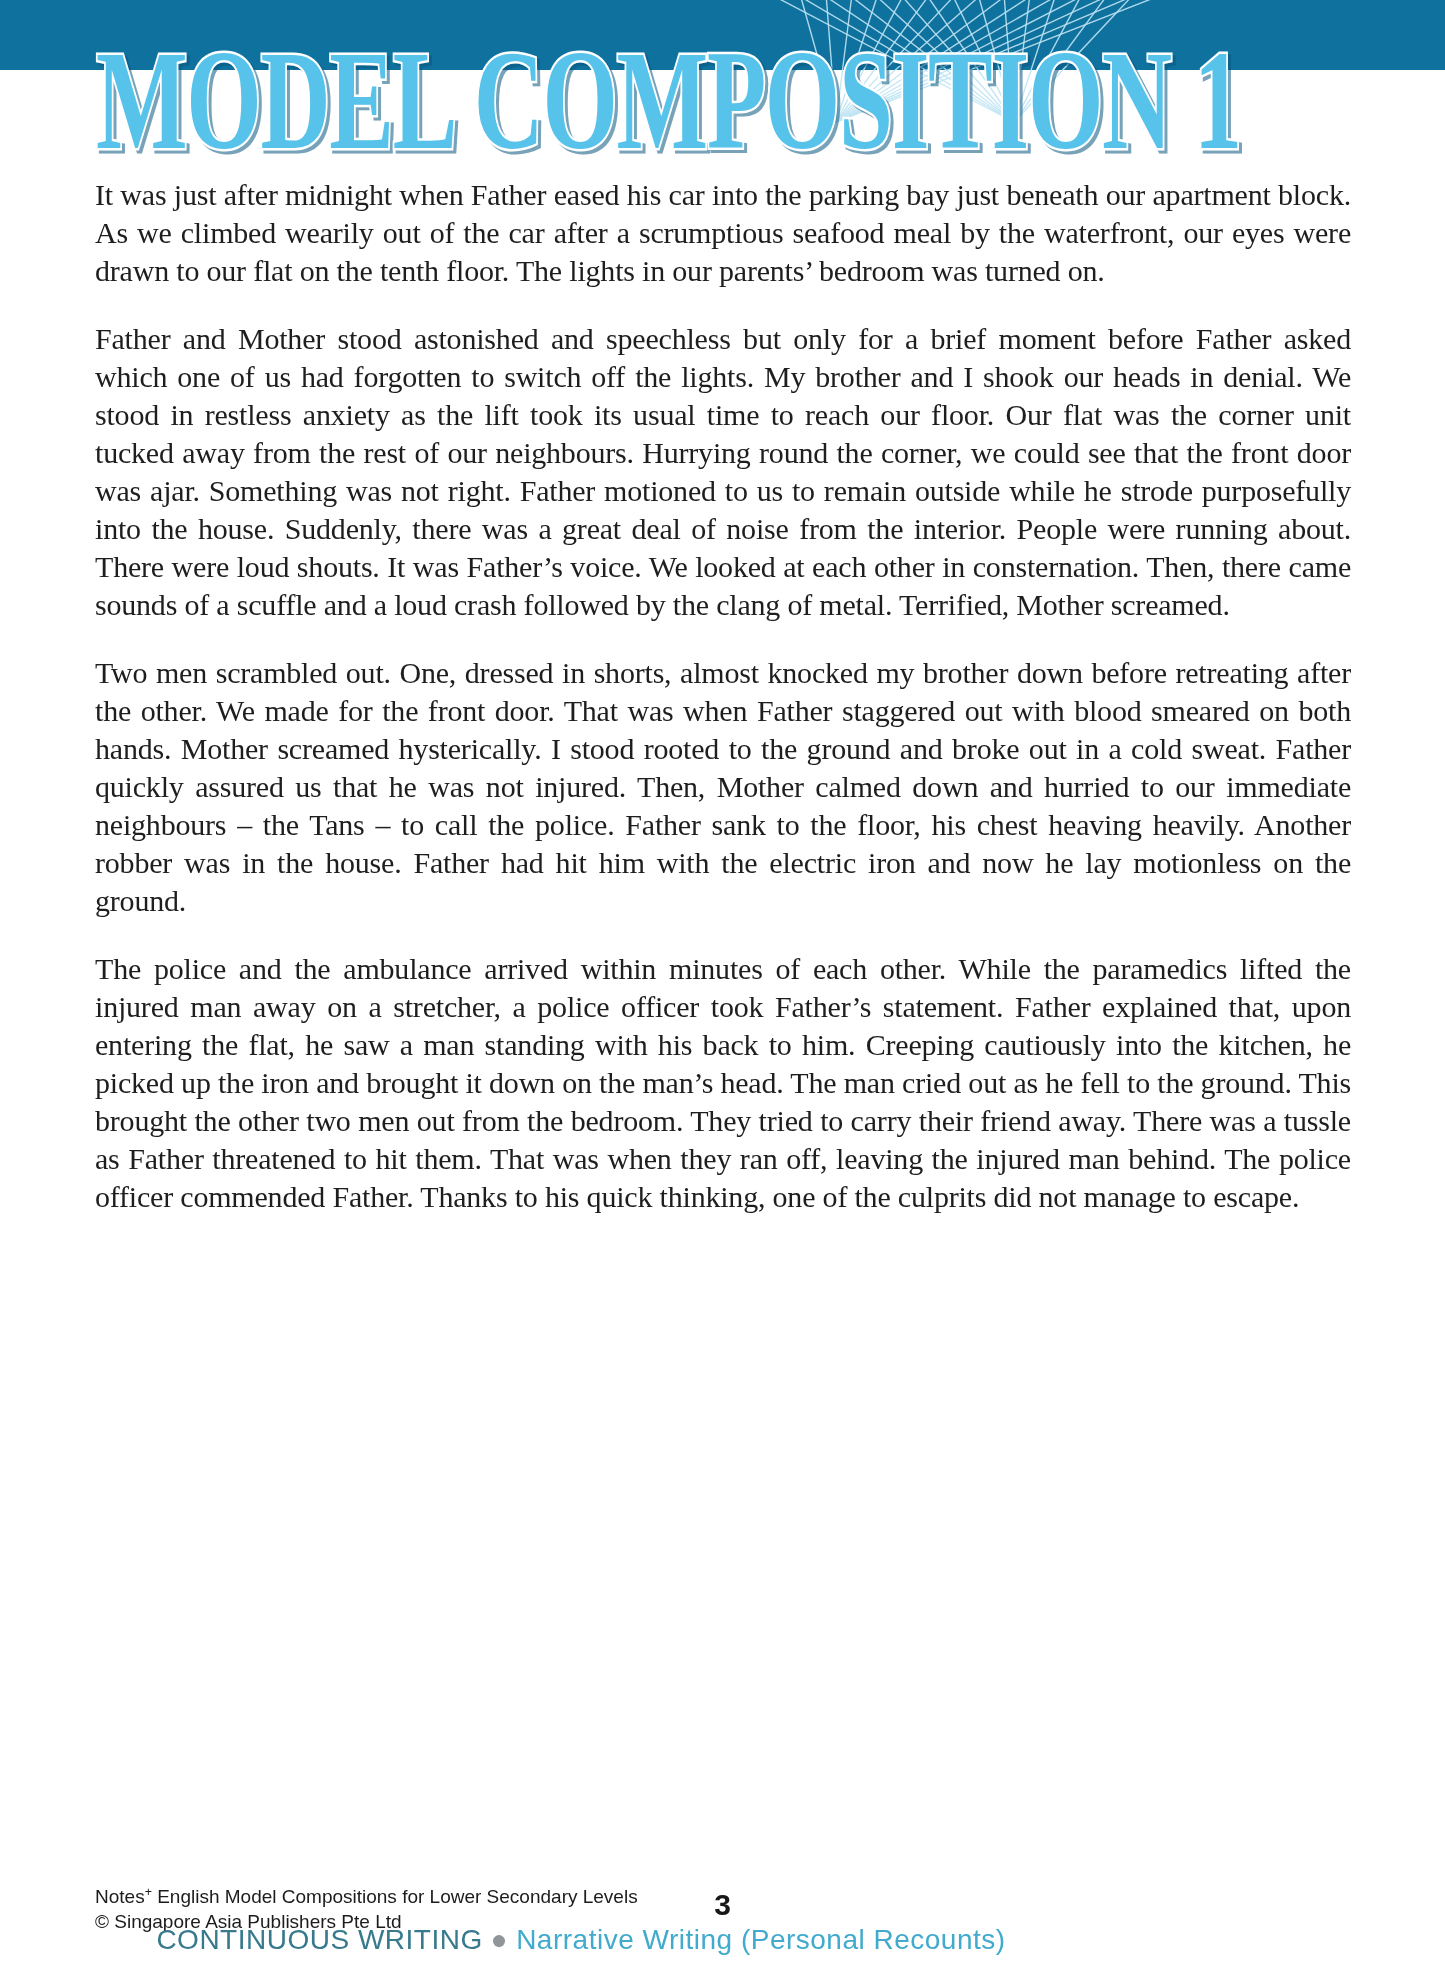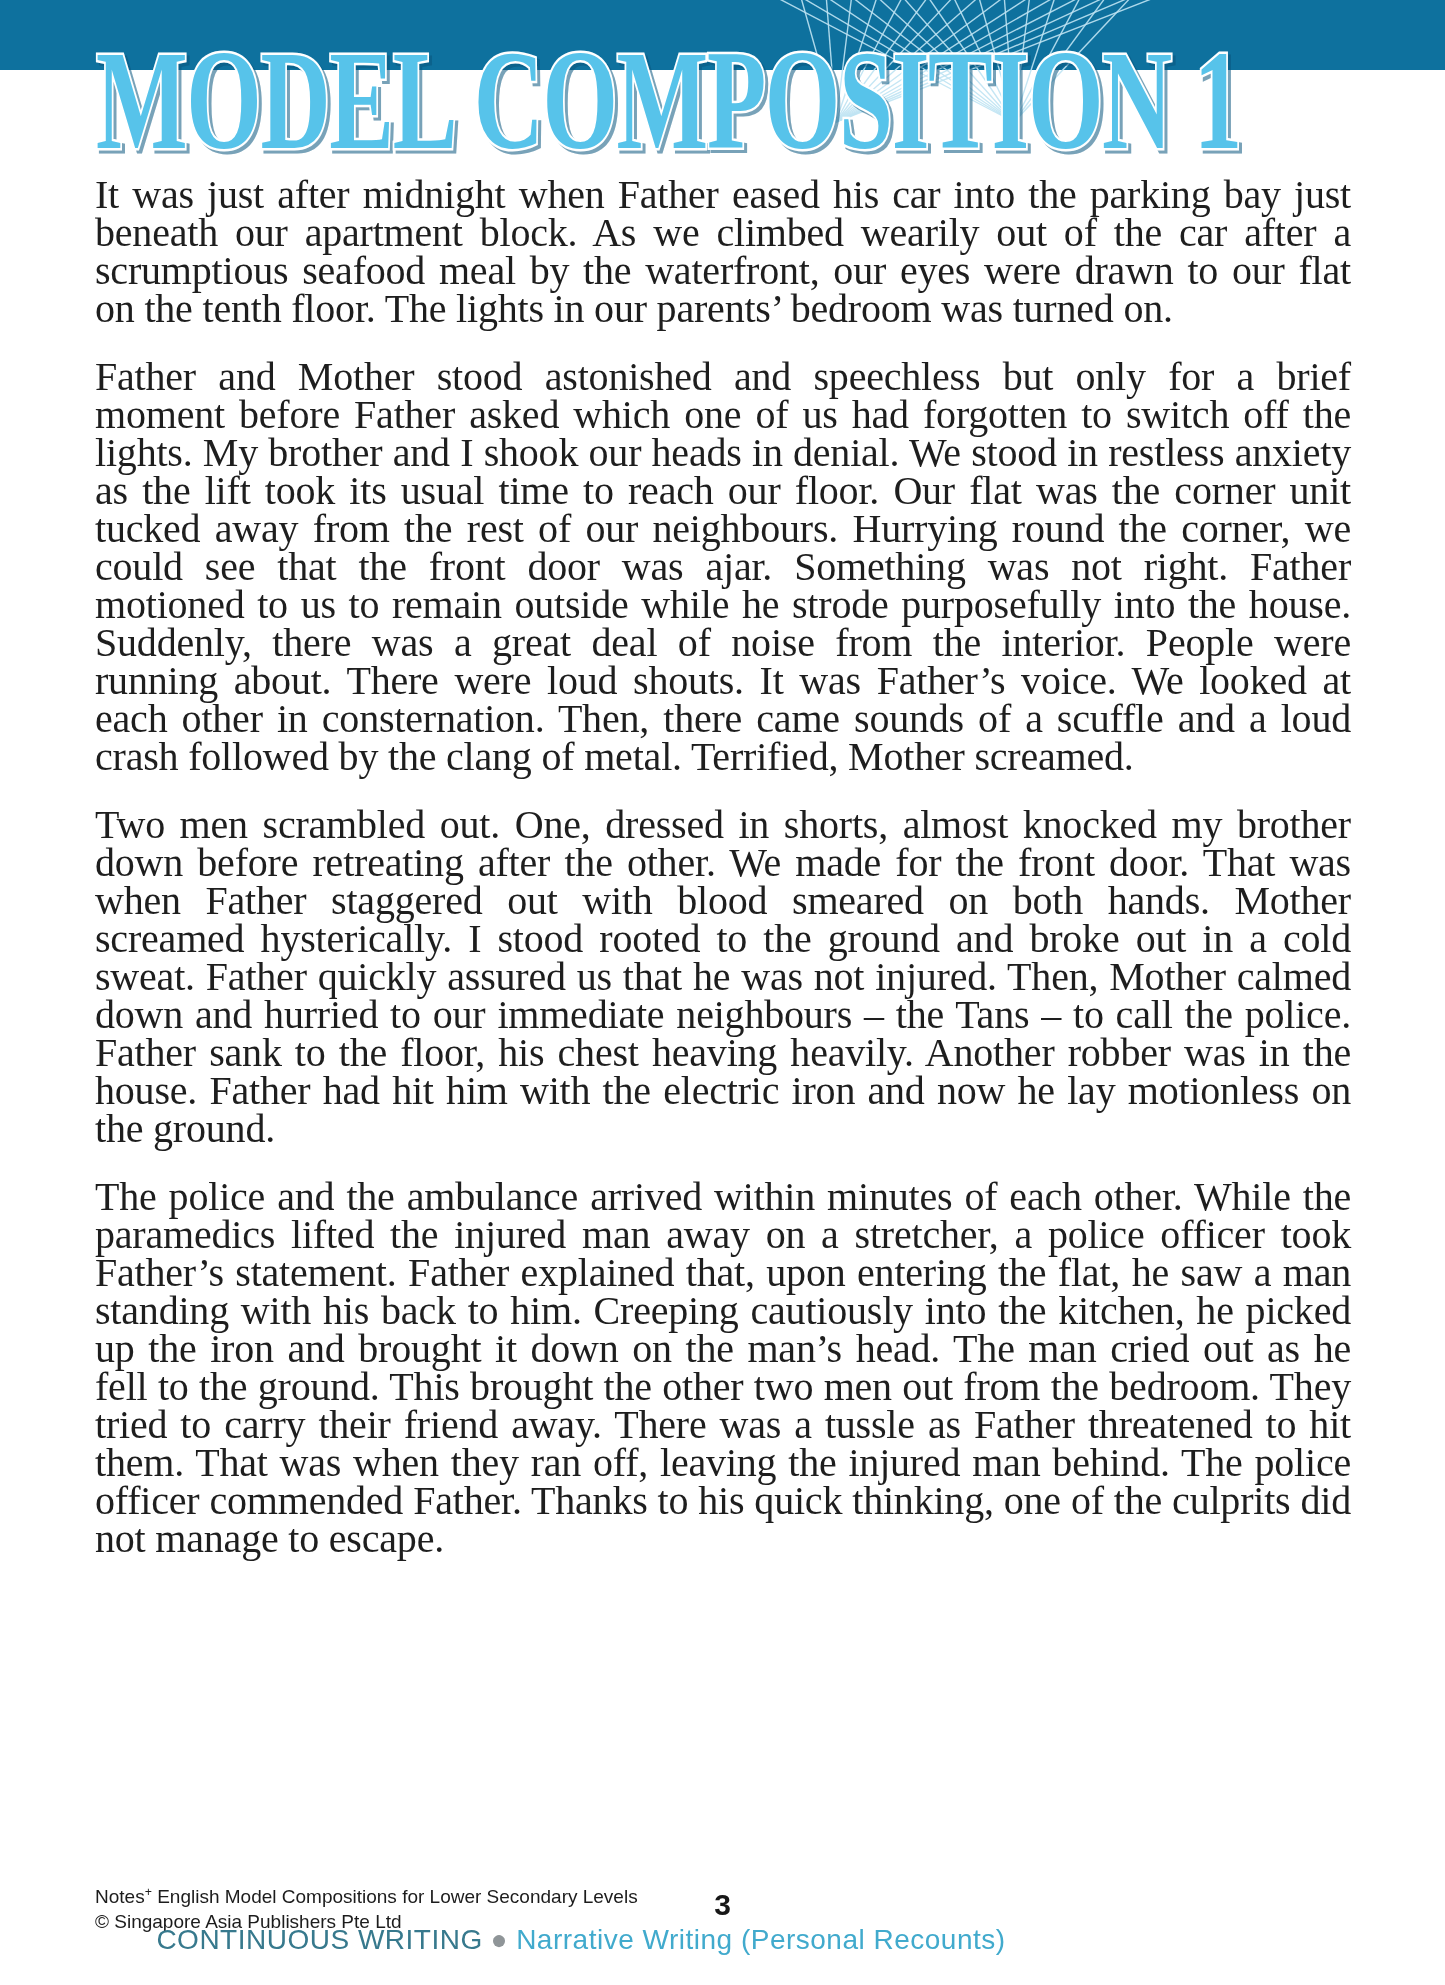--- a/index.html
+++ b/index.html
@@ -41,21 +41,21 @@
     stroke-width: 5px;
     paint-order: stroke;
     letter-spacing: -2px;
   }
 
   
   .composition {
     position: absolute;
     left: 95px; top: 176px;
     width: 1256px;
-    font-size: 40px;
+    font-size: 30px;
     line-height: 38px;
     color: #1e1e1e;
     text-align: justify;
     letter-spacing: -0.2px;
   }
   .composition p { margin: 0 0 30px 0; }
 
   
   .footer-book-info {
     position: absolute;

